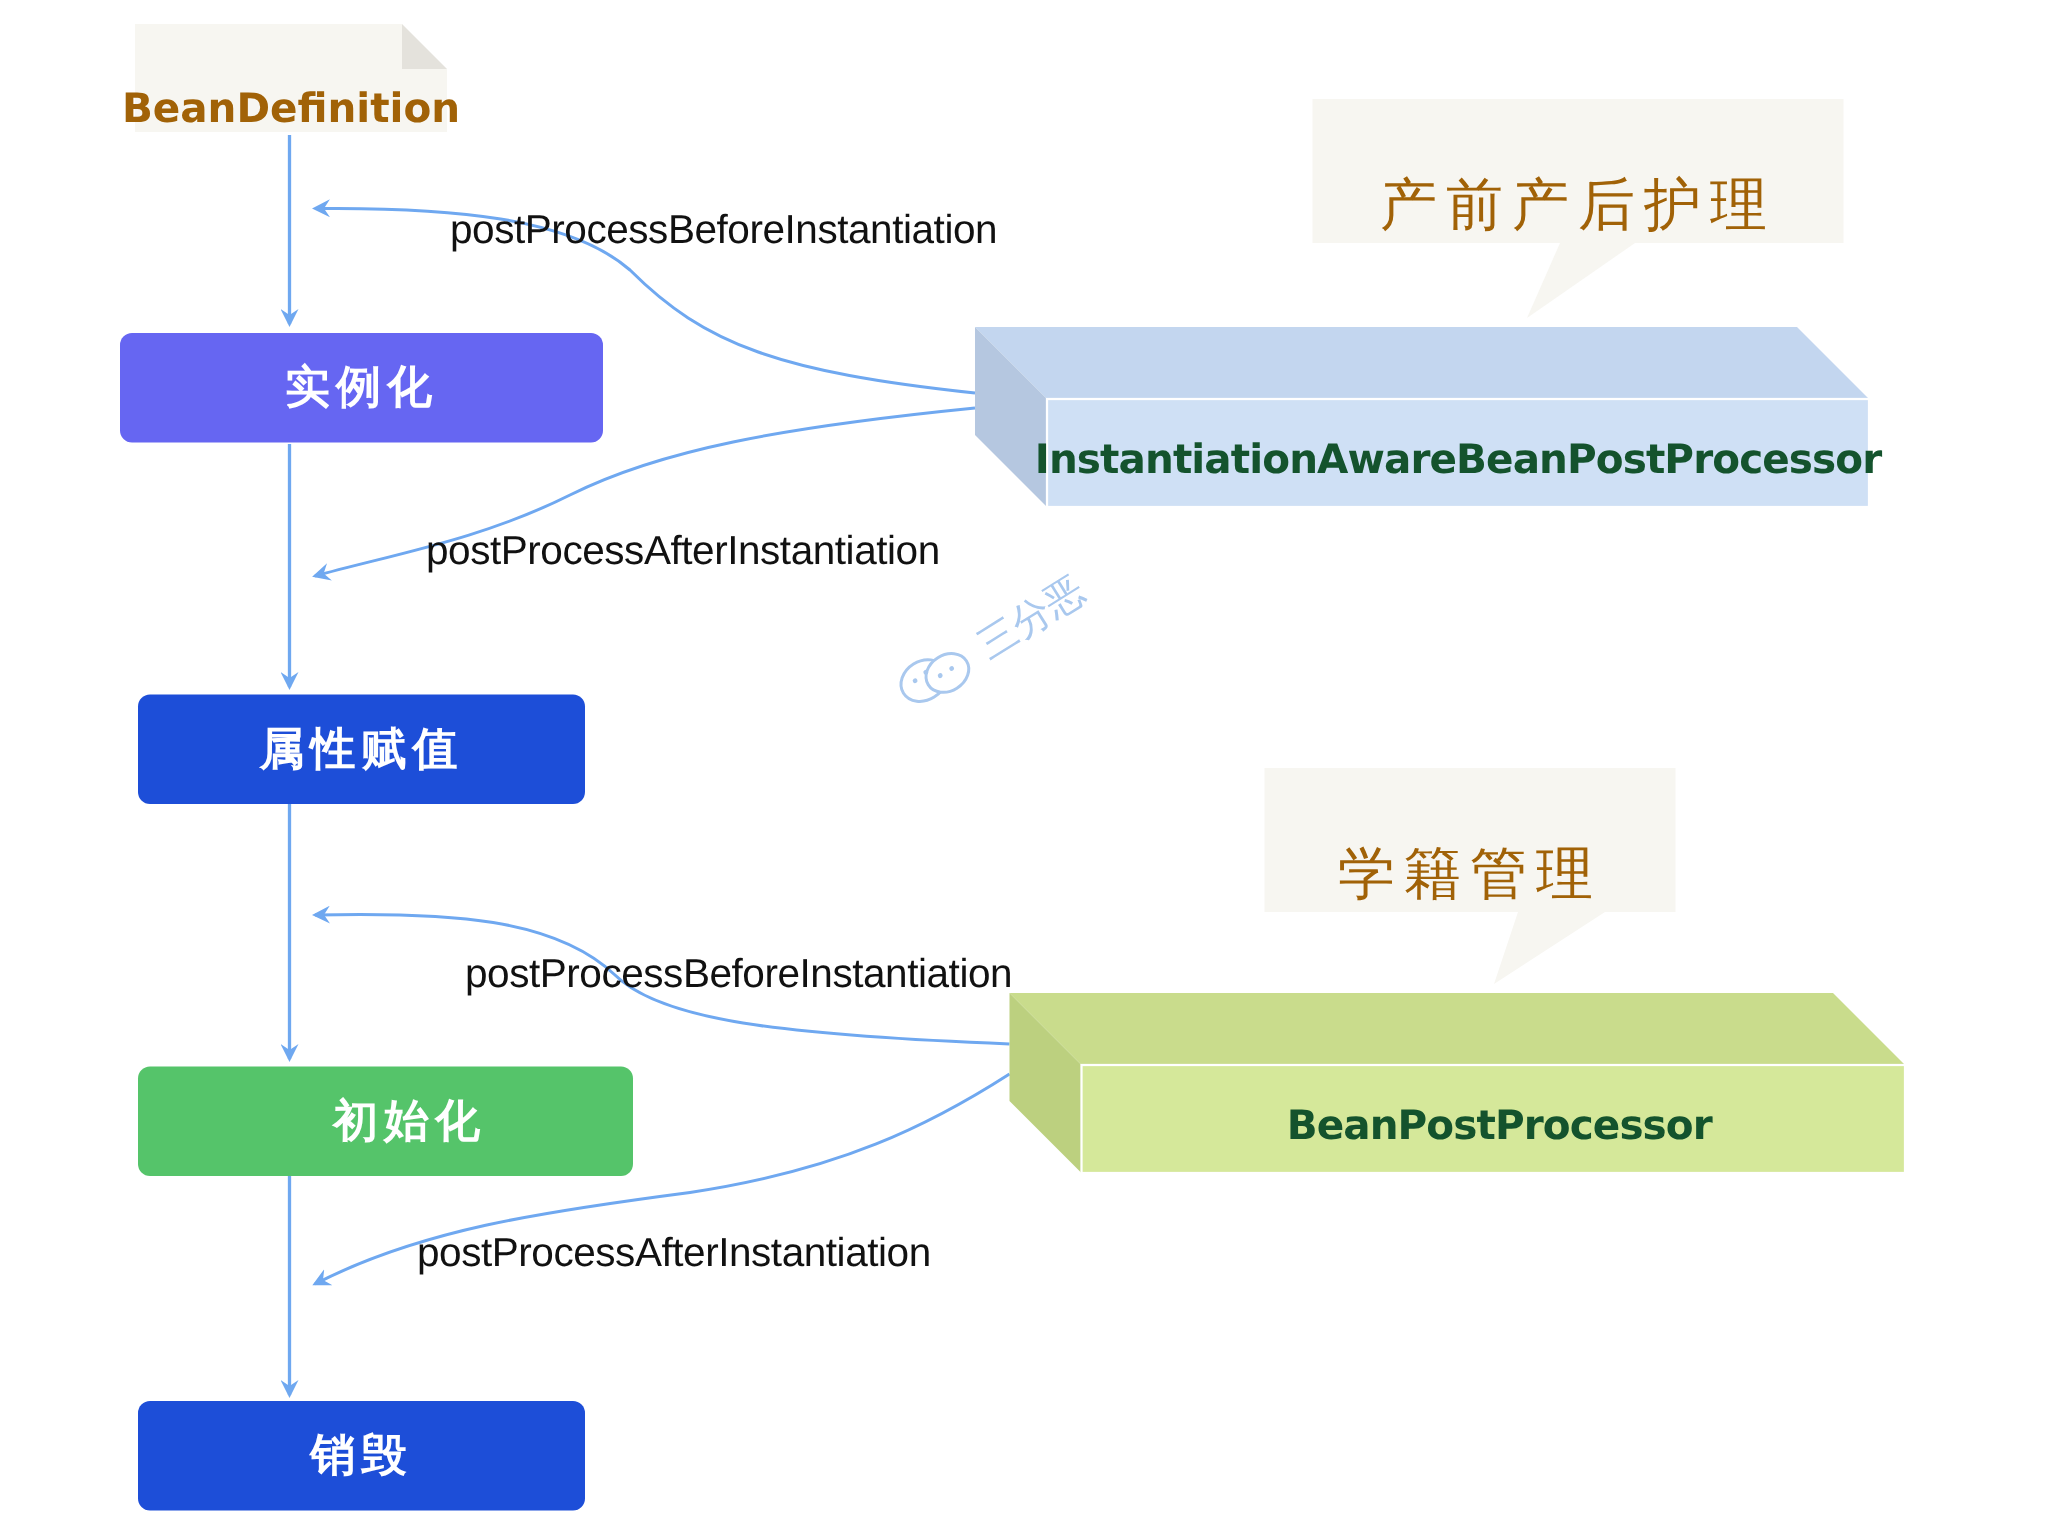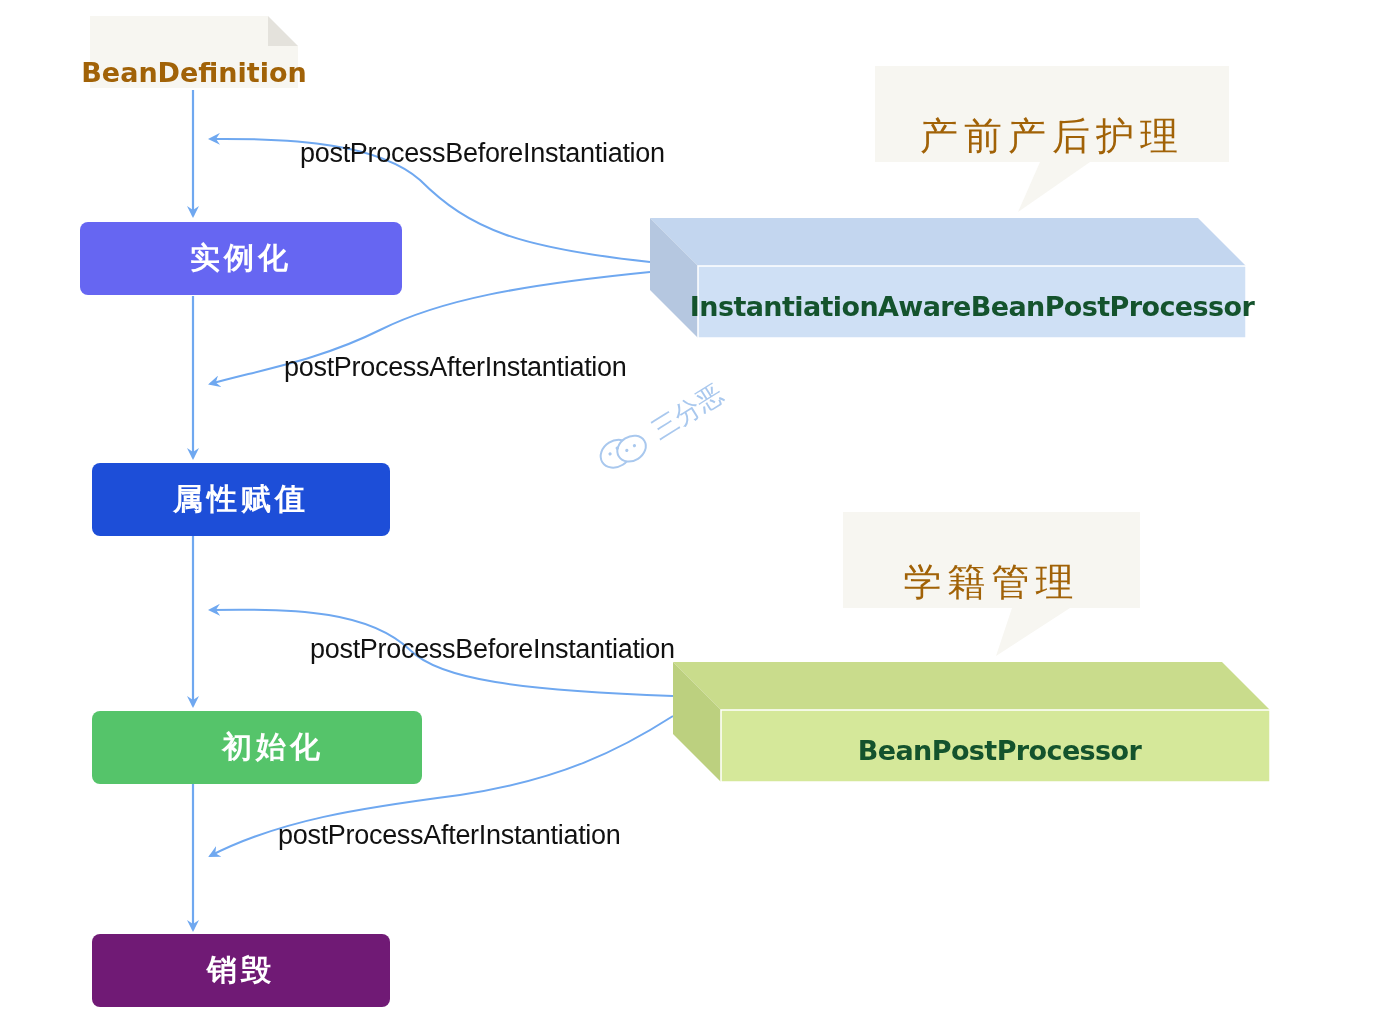--- a/index.html
+++ b/index.html
@@ -81,34 +81,34 @@
 
 <div class="abs stage" style="left:32px;top:222px;width:322px;height:73px;background:#6666f2;">
   <span>实例化</span>
 </div>
 <div class="abs stage" style="left:44px;top:463px;width:298px;height:73px;background:#1d4ed8;">
   <span>属性赋值</span>
 </div>
 <div class="abs stage" style="left:44px;top:711px;width:298px;height:73px;background:#55c46a;padding-left:32px;">
   <span>初始化</span>
 </div>
-<div class="abs stage" style="left:44px;top:934px;width:298px;height:73px;background:#701a75;">
+<div class="abs stage" style="left:44px;top:934px;width:298px;height:73px;background:#1d4ed8;">
   <span>销毁</span>
 </div>
 
 <div class="abs lbl" style="left:300px;top:138px;">postProcessBeforeInstantiation</div>
 <div class="abs lbl" style="left:284px;top:352px;">postProcessAfterInstantiation</div>
 
 <div class="abs lbl" style="left:310px;top:634px;">postProcessBeforeInstantiation</div>
 <div class="abs lbl" style="left:278px;top:820px;">postProcessAfterInstantiation</div>
 
 <div class="abs note bubble" style="left:875px;top:66px;width:354px;height:96px;">
   <span>产前产后护理</span>
 </div>
-<div class="abs note bubble" style="left:843px;top:512px;width:297px;height:96px;font-family:Liberation Mono, monospace;">
+<div class="abs note bubble" style="left:843px;top:512px;width:274px;height:96px;font-family:Liberation Mono, monospace;">
   <span>学籍管理</span>
 </div>
 
 <div class="abs proc-label" style="left:698px;top:270px;width:548px;height:72px;">InstantiationAwareBeanPostProcessor</div>
 <div class="abs proc-label" style="left:721px;top:714px;width:557px;height:72px;">BeanPostProcessor</div>
 
 <div class="abs watermark">
   <svg width="56" height="36" viewBox="0 0 56 36">
     <ellipse cx="20" cy="16" rx="16" ry="13" fill="none" stroke="#a9c8ee" stroke-width="2"></ellipse>
     <ellipse cx="36" cy="20" rx="15" ry="12" fill="#ffffff" stroke="#a9c8ee" stroke-width="2"></ellipse>

